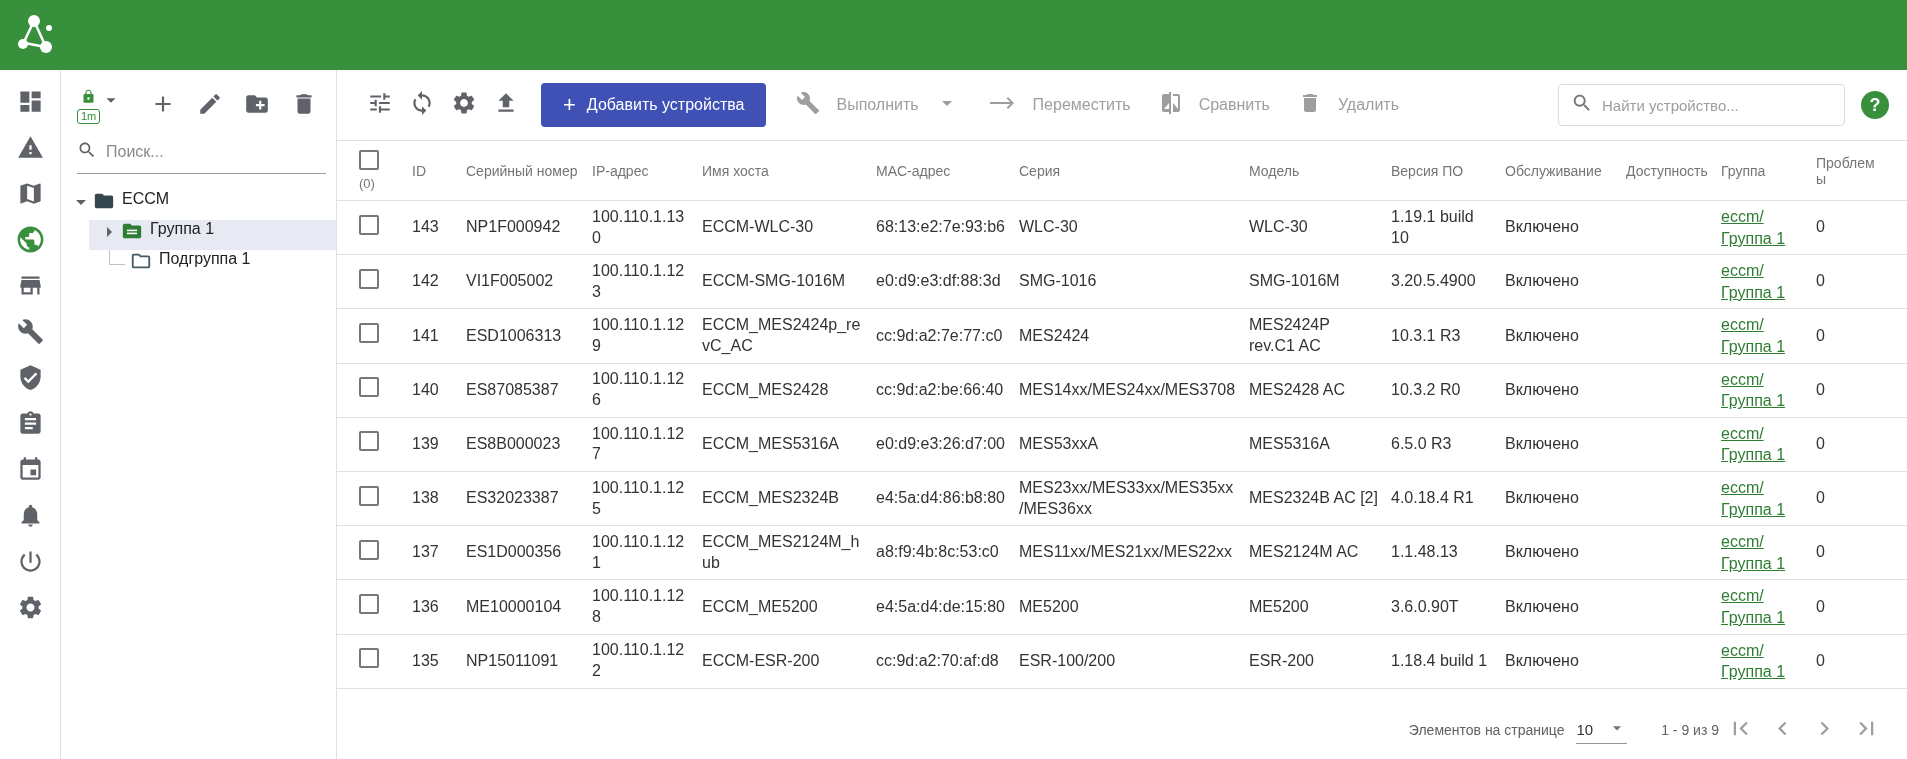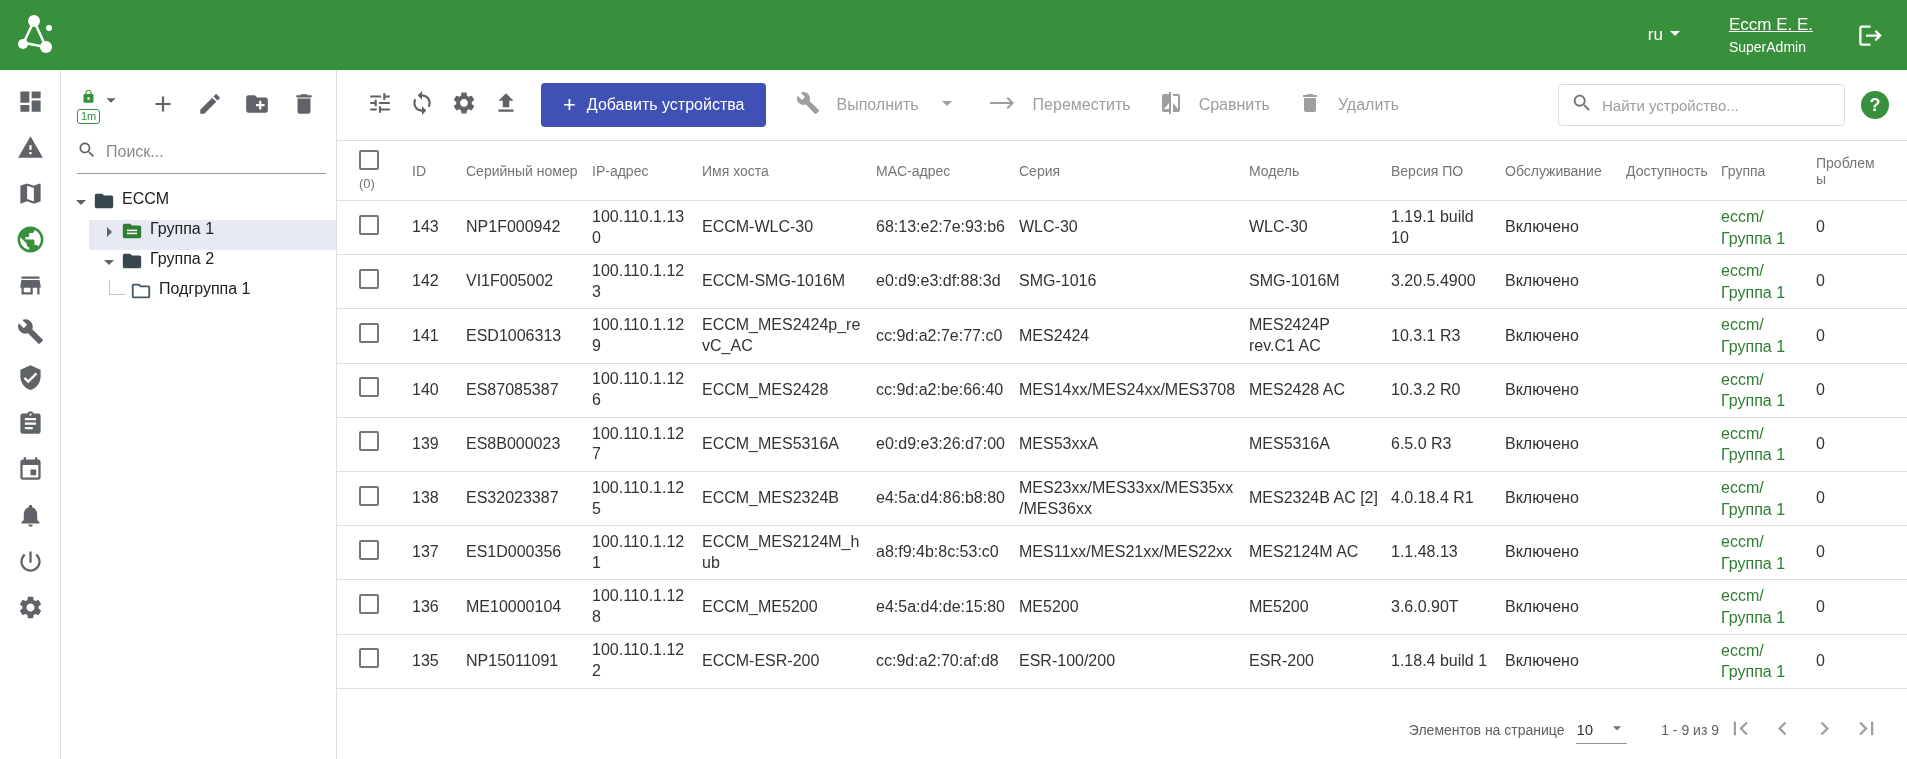--- a/index.html
+++ b/index.html
@@ -81,21 +81,21 @@
   .help-btn{width:28px;height:28px;border-radius:50%;background:var(--green);color:#fff;font-size:18px;font-weight:bold;display:flex;align-items:center;justify-content:center;margin-left:16px;cursor:pointer;}
 
   
   table.devices{width:100%;border-collapse:collapse;table-layout:fixed;}
   .devices th{font-size:14px;font-weight:400;color:var(--muted);text-align:left;vertical-align:middle;height:60px;padding:8px 12px 8px 0;border-top:1px solid var(--line);border-bottom:1px solid var(--line);overflow-wrap:break-word;}
   .devices td{font-size:16px;color:var(--ink);vertical-align:middle;height:53px;padding:5px 12px 5px 0;border-bottom:1px solid var(--line);overflow-wrap:break-word;word-break:break-word;line-height:1.3;}
   .col-cb{padding-left:22px !important;}
   .col-problems{text-align:left;padding-right:24px !important;}
   .checkbox{width:20px;height:20px;border:2px solid #777;border-radius:2px;display:inline-block;background:#fff;cursor:pointer;}
   .sel-count{font-size:13px;color:var(--muted);margin-top:3px;}
-  .group-link{color:var(--link);cursor:pointer;}
+  .group-link{color:var(--link);text-decoration:underline;cursor:pointer;}
   .group-link span{display:block;line-height:1.35;}
 
   
   .paginator{display:flex;align-items:center;justify-content:flex-end;padding:20px 20px 0 0;color:#616161;font-size:14px;}
   .page-size{display:flex;align-items:center;border-bottom:1px solid #949494;padding:3px 0 2px 0;margin:0 34px 0 12px;cursor:pointer;}
   .page-size .val{font-size:15px;color:#333;margin-right:14px;}
   .page-size svg{width:20px;height:20px;fill:var(--muted);}
   .range{}
   .pg-btn{width:42px;height:42px;display:flex;align-items:center;justify-content:center;cursor:pointer;}
   .pg-btn svg{width:27px;height:27px;fill:#9e9e9e;}
@@ -109,37 +109,20 @@
     <div class="logo">
       <svg viewBox="0 0 48 48" fill="none">
         <line x1="21" y1="12" x2="12" y2="31" stroke="#fff" stroke-width="2.5"></line>
         <line x1="13" y1="32" x2="33" y2="36" stroke="#fff" stroke-width="2.5"></line>
         <line x1="23" y1="12" x2="33" y2="34" stroke="#fff" stroke-width="2.5"></line>
         <circle cx="22" cy="10" r="6" fill="#fff"></circle>
         <circle cx="11" cy="33" r="5" fill="#fff"></circle>
         <circle cx="34" cy="36" r="6" fill="#fff"></circle>
         <circle cx="37" cy="17" r="3" fill="#fff"></circle>
       </svg>
-    </div>
-    <div class="header-right">
-      <div class="lang">
-        <span>ru</span>
-        <span><svg viewBox="0 0 24 24">
-              <path d="M7 10l5 5 5-5z"></path>
-            </svg></span>
-      </div>
-      <div class="user-block">
-        <a class="user-name">Eccm E. E.</a>
-        <span class="user-role">SuperAdmin</span>
-      </div>
-      <div class="logout">
-        <svg viewBox="0 0 24 24">
-            <path d="M17 7l-1.41 1.41L18.17 11H8v2h10.17l-2.58 2.58L17 17l5-5zM4 5h8V3H4c-1.1 0-2 .9-2 2v14c0 1.1.9 2 2 2h8v-2H4V5z"></path>
-          </svg>
-      </div>
     </div>
   </header>
 
   <div class="app-body">
 
     <nav class="nav-rail">
       <div class="nav-item">
           <span><svg viewBox="0 0 24 24">
               <path d="M3 13h8V3H3v10zm0 8h8v-6H3v6zm10 0h8V11h-8v10zm0-18v6h8V3h-8z"></path>
             </svg></span>
@@ -264,33 +247,20 @@
               </svg>
             </span>
           <span class="folder">
               <svg viewBox="0 0 24 24">
                 <path fill="#2e7d32" d="M10 4H4c-1.1 0-1.99.9-1.99 2L2 18c0 1.1.9 2 2 2h16c1.1 0 2-.9 2-2V8c0-1.1-.9-2-2-2h-8l-2-2z"></path>
                 <rect x="6.5" y="10.5" width="11" height="1.7" fill="#fff"></rect>
                 <rect x="6.5" y="13.8" width="11" height="1.7" fill="#fff"></rect>
               </svg>
             </span>
           <span class="label">Группа 1</span>
-        </div>
-        <div class="tree-row row-group">
-          <span class="caret">
-              <svg viewBox="0 0 24 24">
-                <path d="M7 10l5 5 5-5z"></path>
-              </svg>
-            </span>
-          <span class="folder">
-              <svg viewBox="0 0 24 24" fill="#37474f">
-                <path d="M10 4H4c-1.1 0-1.99.9-1.99 2L2 18c0 1.1.9 2 2 2h16c1.1 0 2-.9 2-2V8c0-1.1-.9-2-2-2h-8l-2-2z"></path>
-              </svg>
-            </span>
-          <span class="label">Группа 2</span>
         </div>
         <div class="tree-row row-sub">
           <span class="connector"></span>
           <span class="folder">
               <svg viewBox="0 0 24 24" fill="#455a64">
                 <path d="M20 6h-8l-2-2H4c-1.1 0-2 .9-2 2v12c0 1.1.9 2 2 2h16c1.1 0 2-.9 2-2V8c0-1.1-.9-2-2-2zm0 12H4V6h5.17l2 2H20v10z"></path>
               </svg>
             </span>
           <span class="label">Подгруппа 1</span>
         </div>

